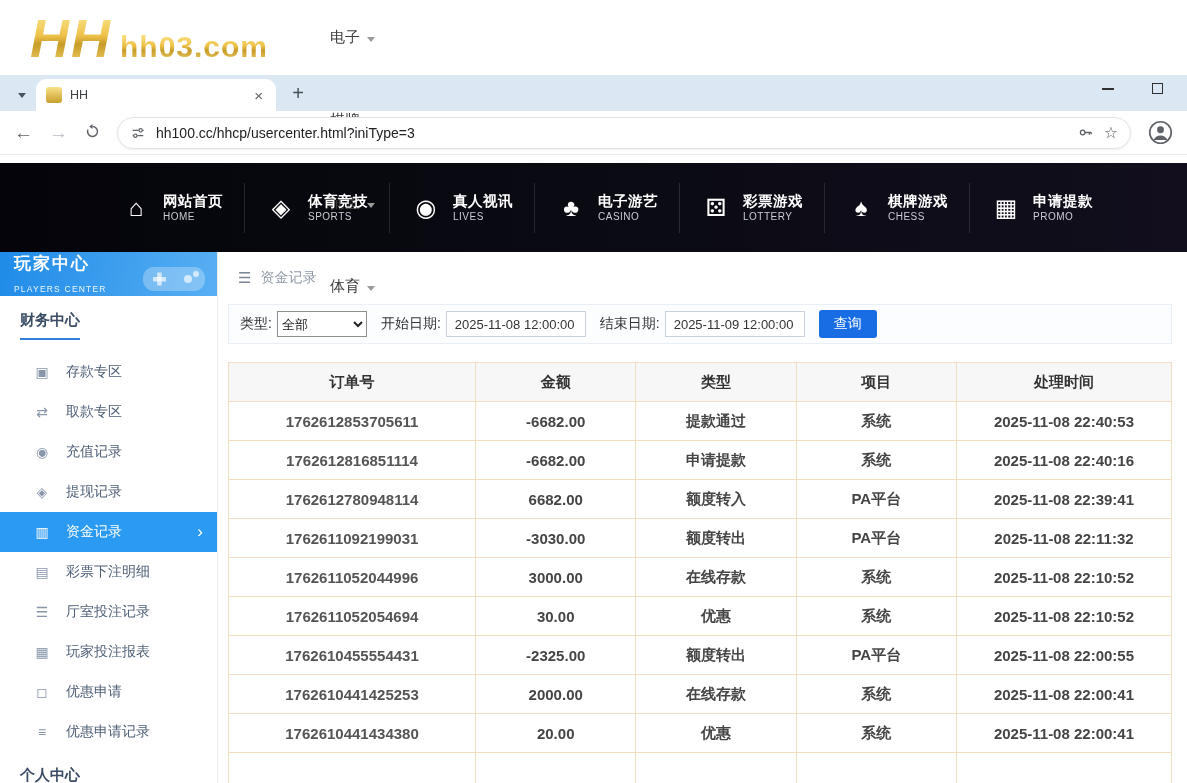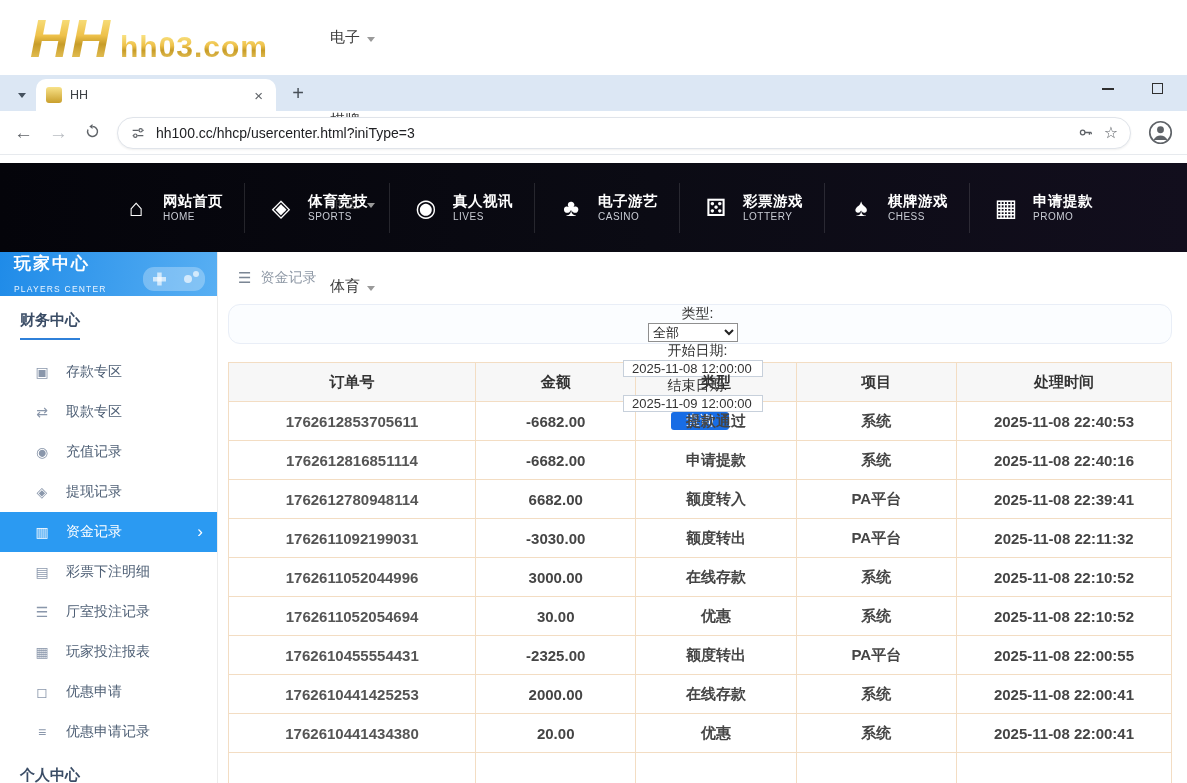--- a/index.html
+++ b/index.html
@@ -63,21 +63,21 @@
   .sb-item .ic { width:18px; font-size:14px; color:#8a97ab; text-align:center; }
   .sb-item.active { background:#2b9af2; color:#fff; }
   .sb-item.active .ic { color:#fff; }
   .sb-item .chev { position:absolute; right:14px; font-size:17px; color:#fff; }
   .sb-section2 { padding:14px 0 10px 20px; font-size:15px; font-weight:bold; color:#3b4d66; }
 
   .main { flex:1; padding:0 15px 0 10px; overflow:hidden; }
   .breadcrumb { height:52px; display:flex; align-items:center; gap:9px; color:#8f99a6; font-size:14px; padding-left:10px; }
   .crumb-ham { font-size:15px; color:#7b8694; }
 
-  .filter { height:40px; border:1px solid #e9eef7; background:#fbfdff; border-radius:12px; display:flex; align-items:center; padding:0 11px; font-size:14px; color:#333;flex-direction:column; }
+  .filter { height:40px; border:1px solid #e9eef7; background:#fbfdff; border-radius:0; display:flex; align-items:center; padding:0 11px; font-size:14px; color:#333; }
   .filter .lab { margin-right:5px; }
   .filter select { height:26px; width:90px; border:1px solid #8f8f8f; background:#fff; font-size:13px; color:#222; margin-right:14px; font-family:inherit; }
   .filter .inp { height:26px; width:140px; border:1px solid #c7d0db; padding:0 8px; font-size:13px; color:#333; margin-right:14px; font-family:inherit; }
   .btn-query { height:28px; padding:0 15px; background:#186de5; color:#fff; border:none; border-radius:3px; font-size:14px; cursor:pointer; font-family:inherit; }
 
   .table-wrap { margin-top:18px; }
   table { width:100%; border-collapse:collapse; table-layout:fixed; }
   th, td { border:1px solid #f3ddc3; height:39px; text-align:center; font-size:15px; overflow:hidden; white-space:nowrap;font-weight:bold; }
   th { background:#f7f7f7; color:#333; font-weight:bold; }
   td { color:#454545; }

